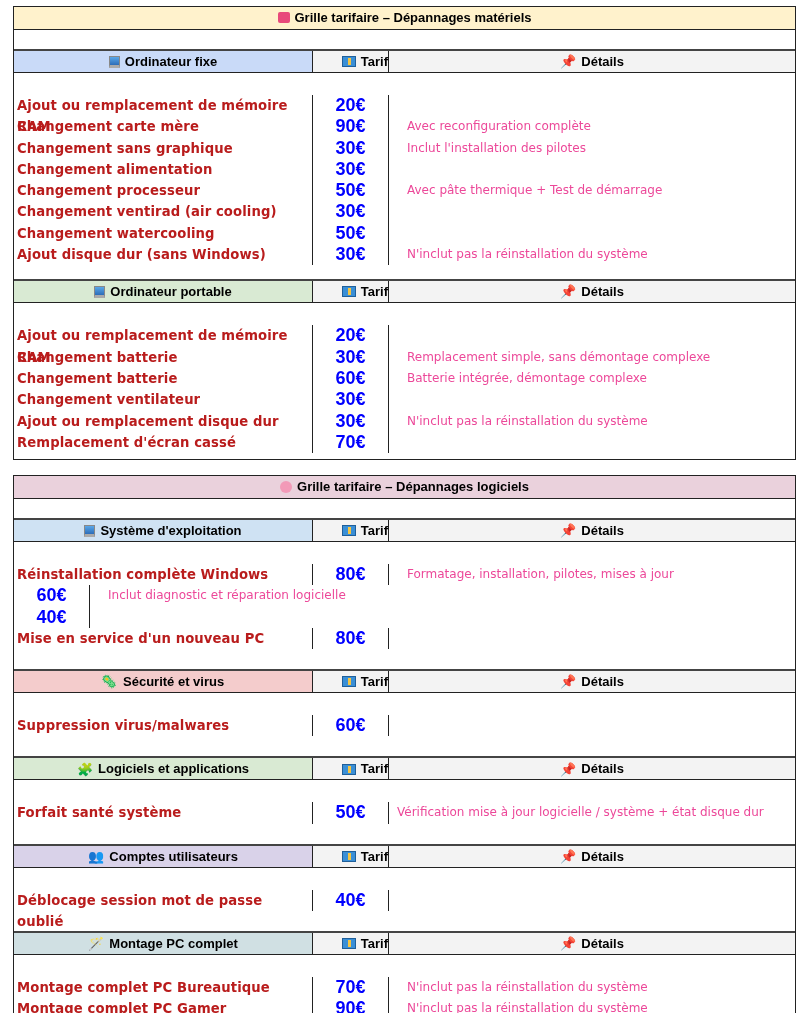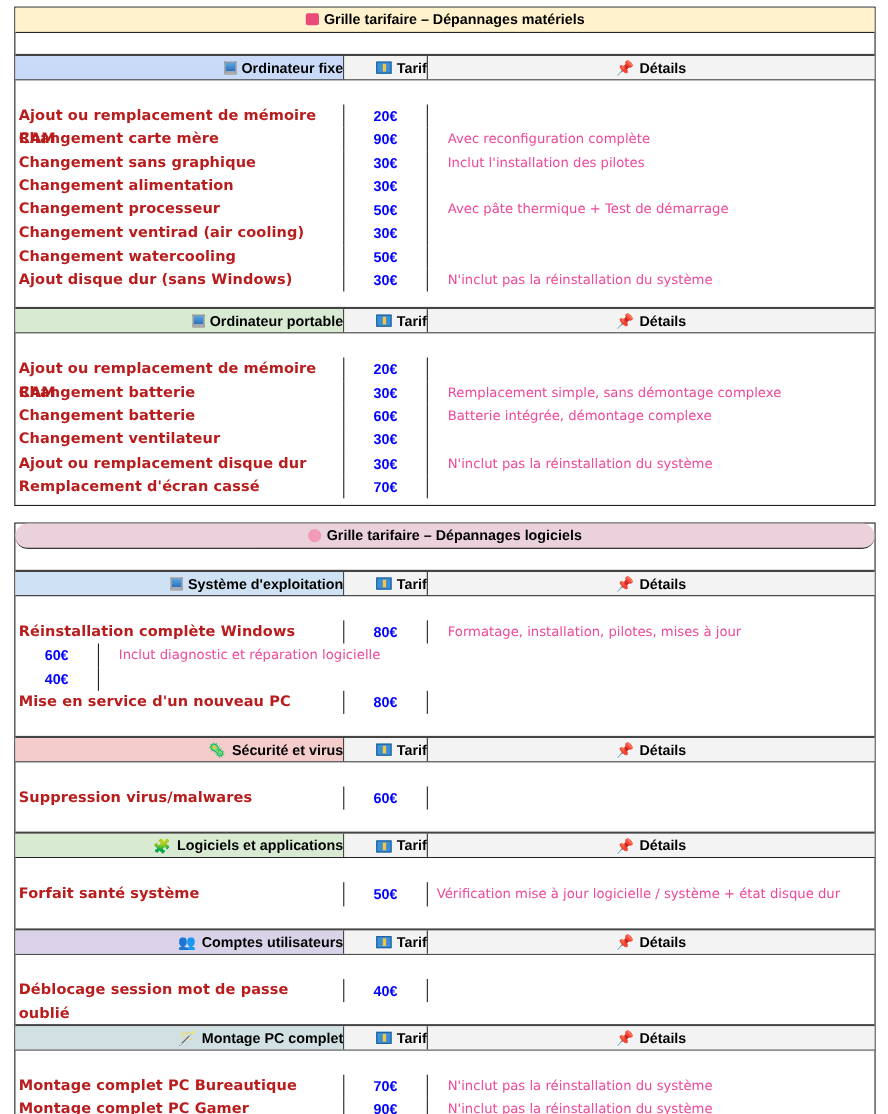--- a/index.html
+++ b/index.html
@@ -3,27 +3,27 @@
 <meta charset="utf-8">
 <style>
   html, body { margin:0; padding:0; background:#ffffff; }
   body { width:807px; height:1013px; position:relative; overflow:hidden; font-family:"Liberation Sans", sans-serif; }
   .grid { position:absolute; left:13px; width:783px; border:1px solid #222; box-sizing:border-box; }
   #grid1 { top:6px; }
   #grid2 { top:475px; }
   .title-row { height:22px; line-height:22px; text-align:center; font-weight:bold; font-size:13px; color:#000; border-bottom:1px solid #222; }
   .blank-row { height:19px; border-bottom:2px solid #444; }
   .hdr { display:flex; height:21px; line-height:21px; font-weight:bold; font-size:13px; border-bottom:1px solid #222; }
-  .hdr .c1 { width:299px; text-align:right; border-right:1px solid #222; box-sizing:border-box; }
+  .hdr .c1 { width:299px; text-align:center; border-right:1px solid #222; box-sizing:border-box; }
   .hdr .c2 { width:76px; text-align:right; background:#f3f3f3; border-right:1px solid #222; box-sizing:border-box; }
   .hdr .c3 { flex:1; text-align:center; background:#f3f3f3; }
   .sec-gap { height:22px; }
   .row { display:flex; height:21.3px; line-height:21.3px; font-size:14px; }
   .row .c1 { width:299px; padding-left:3px; box-sizing:border-box; color:#b91c1c; font-family:"DejaVu Sans", sans-serif; font-size:13.2px; letter-spacing:0.1px; border-right:1px solid #222;font-weight:bold; }
-  .row .c2 { width:76px; text-align:center; color:#0000ff; font-weight:bold; font-size:13px; border-right:1px solid #222; box-sizing:border-box; }
+  .row .c2 { width:76px; text-align:center; color:#0000ff; font-weight:bold; font-size:18px; border-right:1px solid #222; box-sizing:border-box; }
   .row .c3 { flex:1; padding-left:18px; color:#ec4899; font-size:13px; font-family:"DejaVu Sans", sans-serif; font-size:12px; }
   .sec-end { height:14px; border-bottom:2px solid #444; }
   .sec-end.last { border-bottom:none; height:6px; }
   .sec-end.mid { height:20px; }
   .icon { display:inline-block; vertical-align:middle; margin-right:5px; position:relative; top:-1px; }
   .ico-computer { width:11px; height:12px; background:linear-gradient(#5aa7e8,#2d6db8); border:1px solid #888; border-bottom:3px solid #aaa; box-sizing:border-box; }
   .ico-tarif { width:14px; height:11px; background:#3a8fd6; border:1px solid #1f5f99; box-sizing:border-box; position:relative; }
   .ico-tarif::after { content:""; position:absolute; left:5px; top:1px; width:3px; height:7px; background:#f5c542; }
   .ico-pin { color:#e0284a; font-size:13px; }
   .ico-bag { width:12px; height:11px; background:#e84a7a; border-radius:2px; position:relative; }
@@ -127,21 +127,21 @@
     <div class="row">
         <div class="c1">Remplacement d'écran cassé</div>
         <div class="c2">70€</div>
         <div class="c3"></div>
       </div>
   </div>
   <div class="sec-end last"></div>
 </div>
 
 <div class="grid" id="grid2">
-  <div class="title-row" style="background:#ead1dc;border-radius:11px;">
+  <div class="title-row" style="background:#ead1dc;">
     <span class="icon ico-brain"></span><span>Grille tarifaire – Dépannages logiciels</span>
   </div>
   <div class="blank-row"></div>
 
   <div class="hdr">
     <div class="c1" style="background:#cfe2f3;"><span class="icon ico-computer"></span><span>Système d'exploitation</span></div>
     <div class="c2"><span class="icon ico-tarif"></span><span>Tarif</span></div>
     <div class="c3"><span class="icon ico-pin">📌</span><span>Détails</span></div>
   </div>
   <div class="sec-gap"></div>

